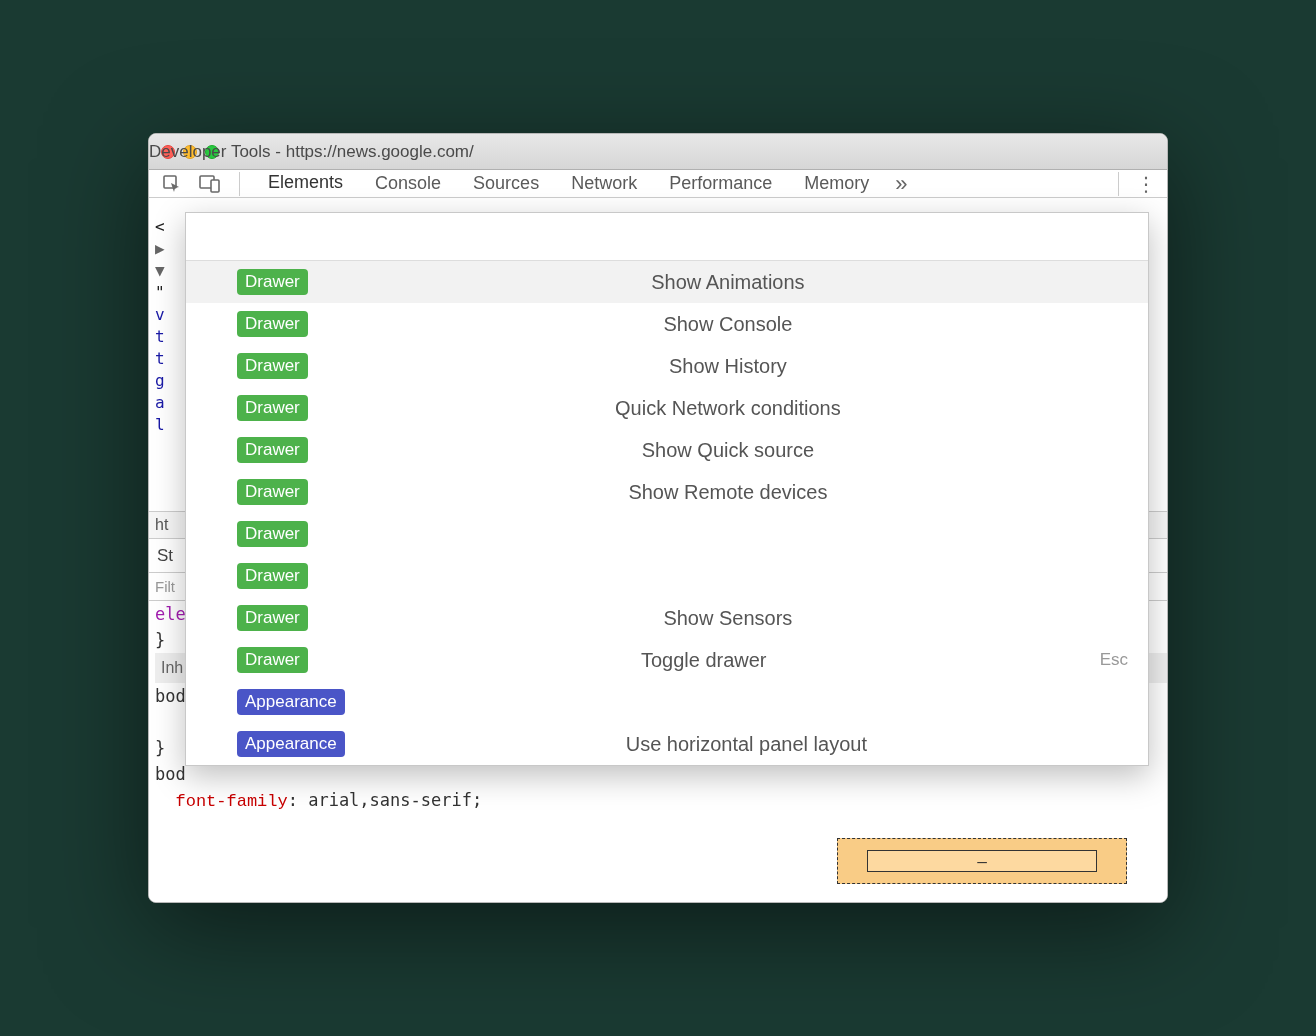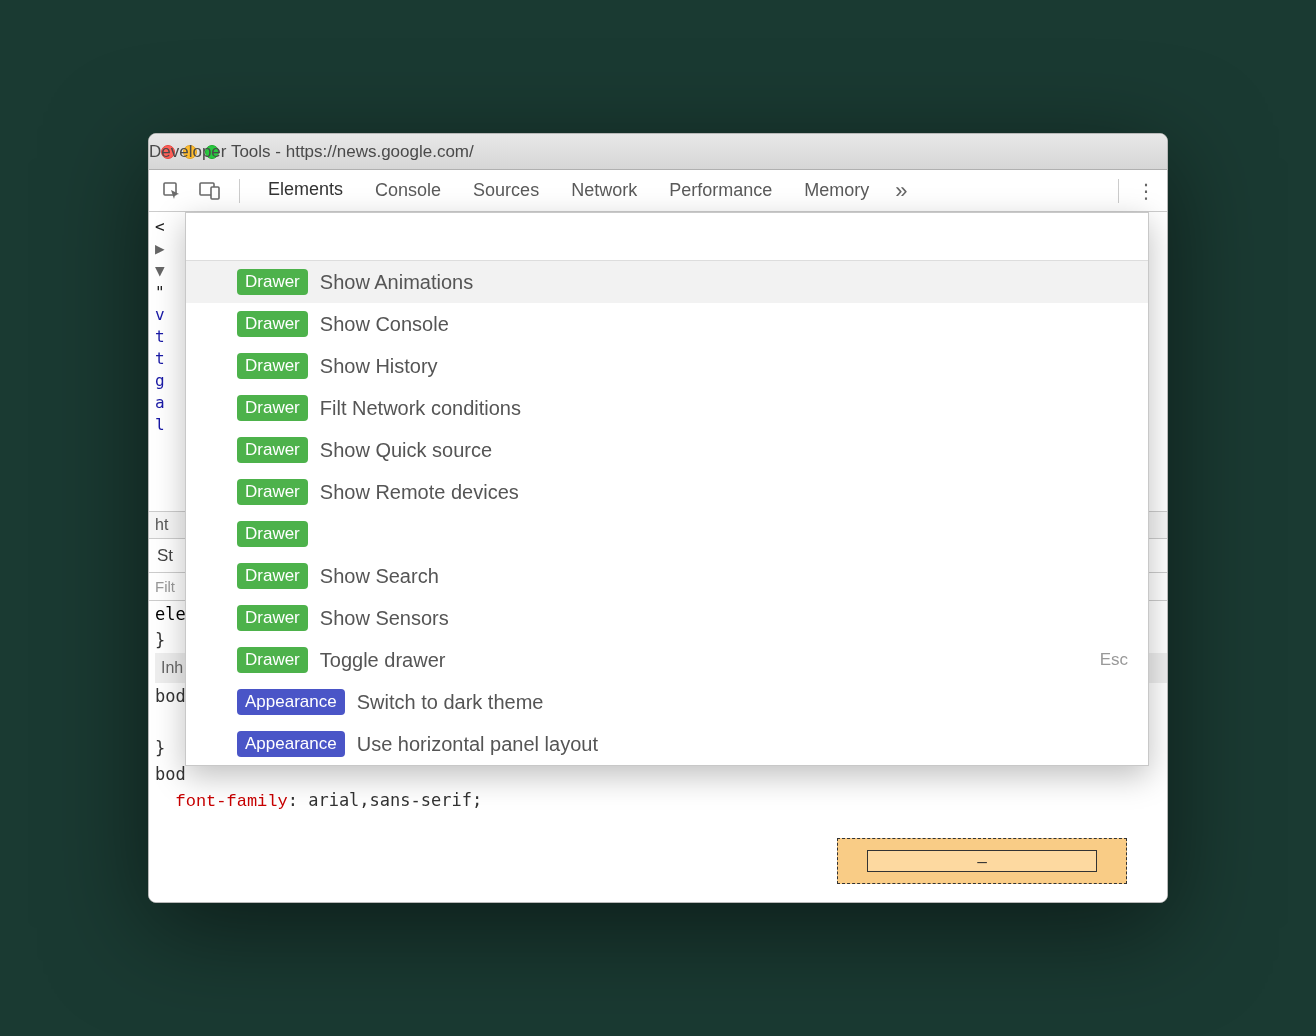--- a/index.html
+++ b/index.html
@@ -37,21 +37,21 @@
   .traffic-lights { display:flex; gap:8px; padding-left:12px; }
   .tl { width:14px; height:14px; border-radius:50%; }
   .tl.red { background:#ff5f57; border:1px solid #e24640;}
   .tl.yellow { background:#ffbd2e; border:1px solid #dfa023;}
   .tl.green { background:#28c940; border:1px solid #1dac2c;}
   .title {
     position:absolute; left:0; right:0; 
     font-size:17px; color:#4a4a4a; pointer-events:none;
   }
   .toolbar {
-    height: 42px;
+    height: 28px;
     border-bottom: 1px solid #ccc;
     display:flex; align-items:center;
     padding: 0 6px;
     font-size: 18px;
     color:#5a5a5a;
     gap: 4px;
   }
   .toolbar .iconbtn {
     width:34px; height:34px; display:flex; align-items:center; justify-content:center;
     color:#6a6a6a;
@@ -97,21 +97,21 @@
     border-bottom:1px solid #ccc; font-family:-apple-system,Arial; font-size:15px;
     color:#999; padding-left:6px; display:flex; align-items:center;
   }
   .style-area {
     position:absolute; top:389px; left:0; right:0;
     font-family:Menlo,monospace; font-size:17px; line-height:26px;
     padding-left:6px;
     color:#333;
   }
   .style-area .prop { color:#c80000;font-family:Liberation Mono, monospace; }
-  .style-area .gray { color:#000000; }
+  .style-area .gray { color:#a21caf; }
   .inherited-row {
     background:#eee; color:#666; padding:2px 6px; display:inline-block; width:100%;
     font-family:-apple-system,Arial; font-size:16px;
   }
   .boxmodel {
     position:absolute; right:40px; bottom:18px;
     width:290px; height:46px;
     background:#f9cc86;
     border:1px dashed #333;
     display:flex; align-items:center; justify-content:center;
@@ -151,21 +151,21 @@
   }
   .cmd-item.highlight { background:#f2f2f2; }
   .badge {
     font-size:17px; color:#fff; padding:3px 8px; border-radius:4px;
     font-weight:500;
     flex-shrink:0;
     margin-left:39px;
   }
   .badge.drawer { background:#4db24b; }
   .badge.appearance { background:#4a55c7;text-align:center; }
-  .cmd-label { flex:1; color:#555; }
+  .cmd-label { flex:1; color:#555;text-align:center; }
   .cmd-shortcut { color:#999; font-size:17px; padding-right:8px;}
 </style>
 </head>
 <body>
 
 <div class="shadow-wrap">
 <div class="window">
 
   <div class="titlebar">
     <div class="traffic-lights">
@@ -245,49 +245,47 @@
           <div class="cmd-item">
             <span class="badge drawer">Drawer</span>
             <span class="cmd-label">Show Console</span>
           </div>
           <div class="cmd-item">
             <span class="badge drawer">Drawer</span>
             <span class="cmd-label">Show History</span>
           </div>
           <div class="cmd-item">
             <span class="badge drawer">Drawer</span>
-            <span class="cmd-label">Filt Network conditions</span>
+            <span class="cmd-label">Quick Network conditions</span>
           </div>
           <div class="cmd-item">
             <span class="badge drawer">Drawer</span>
             <span class="cmd-label">Show Quick source</span>
           </div>
           <div class="cmd-item">
             <span class="badge drawer">Drawer</span>
             <span class="cmd-label">Show Remote devices</span>
           </div>
           <div class="cmd-item">
             <span class="badge drawer">Drawer</span>
           </div>
           <div class="cmd-item">
             <span class="badge drawer">Drawer</span>
-            <span class="cmd-label">Show Search</span>
           </div>
           <div class="cmd-item">
             <span class="badge drawer">Drawer</span>
             <span class="cmd-label">Show Sensors</span>
           </div>
           <div class="cmd-item">
             <span class="badge drawer">Drawer</span>
             <span class="cmd-label">Toggle drawer</span>
             <span class="cmd-shortcut">Esc</span>
           </div>
           <div class="cmd-item">
             <span class="badge appearance">Appearance</span>
-            <span class="cmd-label">Switch to dark theme</span>
           </div>
           <div class="cmd-item">
             <span class="badge appearance">Appearance</span>
             <span class="cmd-label">Use horizontal panel layout</span>
           </div>
         </div>
   </div>
 
 </div>
 </div>

